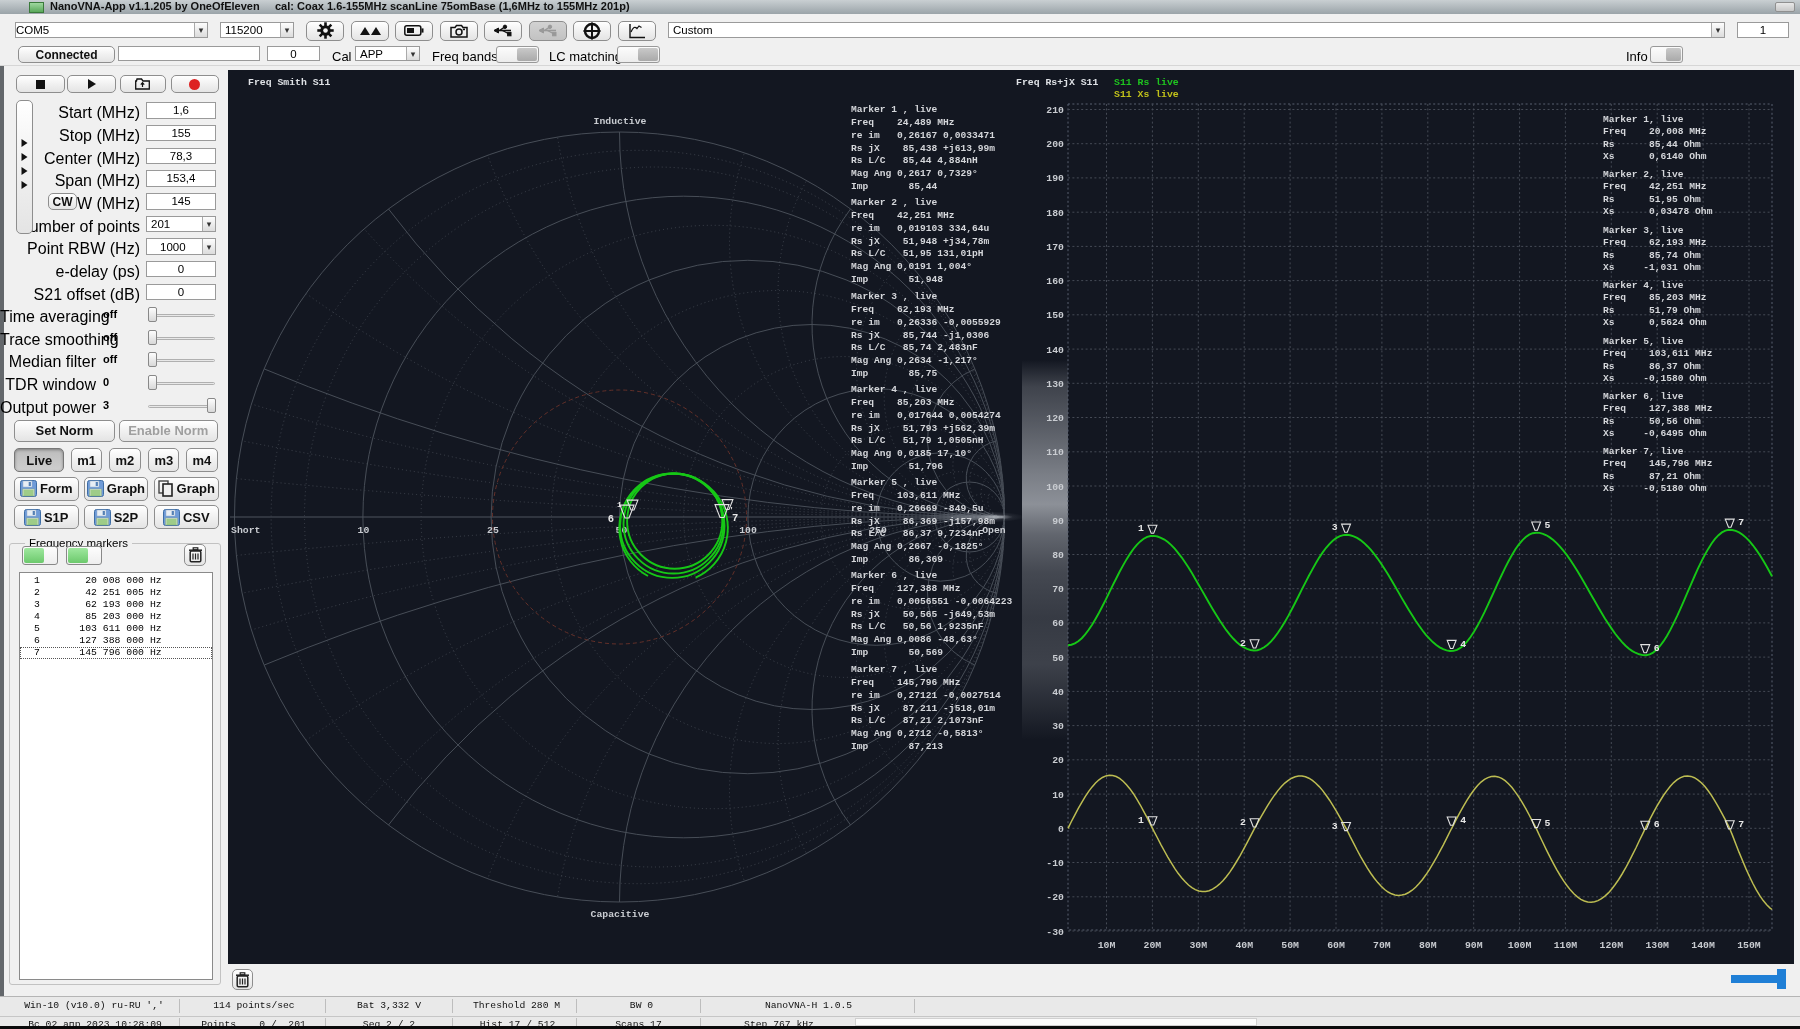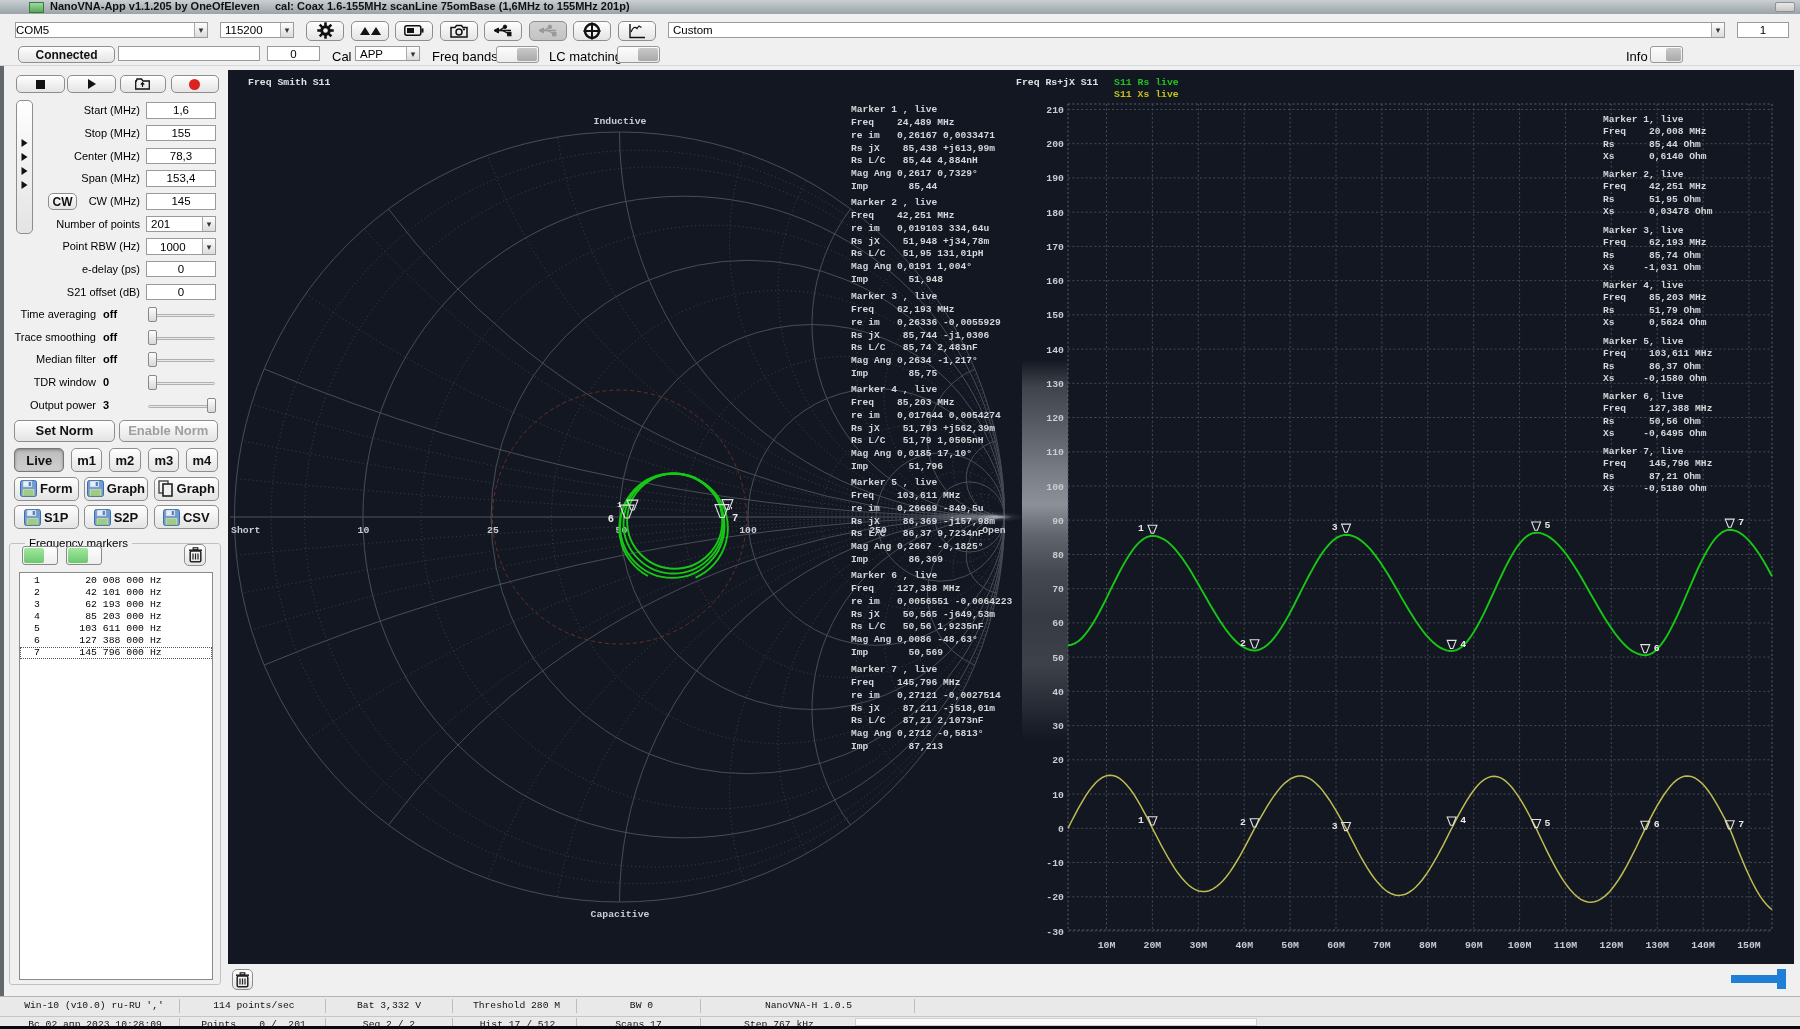--- a/index.html
+++ b/index.html
@@ -6,21 +6,21 @@
 .titlebar{position:absolute;left:0;top:0;width:1800px;height:14px;background:linear-gradient(#c9cfd2,#9aa3a8);font-weight:bold;font-size:11px;color:#111}
 .toolbars{position:absolute;left:0;top:14px;width:1800px;height:52px;background:#f0f0f0;border-bottom:1px solid #d6d6d6}
 .btn{position:absolute;display:flex;align-items:center;justify-content:center;background:linear-gradient(#ffffff,#f2f2f2 45%,#e4e4e4);border:1px solid #8e8e8e;border-radius:5px;font-size:13px;color:#111}
 .btn.bb{font-weight:bold}
 .btn.dis{color:#9f9f9f}
 .btn.prs{background:linear-gradient(#bcbcbc,#cfcfcf);border-color:#777;box-shadow:inset 0 1px 3px rgba(0,0,0,.35)}
 .btn.tbdis{background:linear-gradient(#d2d2d2,#c2c2c2)}
 .fld{position:absolute;display:flex;align-items:center;justify-content:center;background:#fff;border:1px solid #9a9a9a;font-size:11.5px;height:16.5px;color:#000}
 .cmb{justify-content:space-between}
 .cmbbtn{width:13px;align-self:stretch;background:linear-gradient(#fdfdfd,#dcdcdc);border-left:1px solid #aaa;display:flex;align-items:center;justify-content:center;font-size:9px;color:#333}
-.lbl{position:absolute;font-size:11px;color:#000;white-space:nowrap}
+.lbl{position:absolute;font-size:16px;color:#000;white-space:nowrap}
 .tlbl{position:absolute;font-size:13px;color:#000;white-space:nowrap}
 .lblb{position:absolute;font-size:11px;font-weight:bold}
 .groove{position:absolute;height:3px;background:#e8e8e8;border:1px solid #b0b0b0;border-radius:2px}
 .knob{position:absolute;width:9px;height:15px;background:linear-gradient(#fdfdfd,#d8d8d8);border:1px solid #888;border-radius:2px}
 .grp{position:absolute;border:1px solid #c2c2c2;border-radius:3px}
 .listbox{position:absolute;background:#fff;border:1px solid #8a8a8a;font-family:"Liberation Mono",monospace;font-size:9.8px;padding-top:2px}
 .lrow{height:12.15px;display:flex;white-space:pre;line-height:12.15px}
 .ln{display:inline-block;width:20px;text-align:right}
 .lv{display:inline-block;width:104px;text-align:right}
 .chart{position:absolute;left:228px;top:70px;width:1566px;height:894px;background:#131721}
@@ -610,21 +610,21 @@
         <rect x="2.2" y="4" width="10.6" height="10.8" rx="1.2" fill="none" stroke="#222" stroke-width="1.5"></rect>
         <line x1="1" y1="3.2" x2="14" y2="3.2" stroke="#222" stroke-width="1.5"></line>
         <rect x="5.2" y="0.8" width="4.6" height="2" fill="none" stroke="#222" stroke-width="1.2"></rect>
         <line x1="5" y1="6.5" x2="5" y2="12.5" stroke="#222" stroke-width="1.2"></line>
         <line x1="7.5" y1="6.5" x2="7.5" y2="12.5" stroke="#222" stroke-width="1.2"></line>
         <line x1="10" y1="6.5" x2="10" y2="12.5" stroke="#222" stroke-width="1.2"></line>
       </svg>
     </div>
 <div class="listbox" style="left:19px;top:571.5px;width:194px;height:408px">
       <div class="lrow"><span class="ln">1</span><span class="lv">20 008 000</span><span>&nbsp;Hz</span></div>
-      <div class="lrow"><span class="ln">2</span><span class="lv">42 101 000</span><span>&nbsp;Hz</span></div>
+      <div class="lrow"><span class="ln">2</span><span class="lv">42 251 005</span><span>&nbsp;Hz</span></div>
       <div class="lrow"><span class="ln">3</span><span class="lv">62 193 000</span><span>&nbsp;Hz</span></div>
       <div class="lrow"><span class="ln">4</span><span class="lv">85 203 000</span><span>&nbsp;Hz</span></div>
       <div class="lrow"><span class="ln">5</span><span class="lv">103 611 000</span><span>&nbsp;Hz</span></div>
       <div class="lrow"><span class="ln">6</span><span class="lv">127 388 000</span><span>&nbsp;Hz</span></div>
       <div class="lrow" style="outline:1px dotted #555;outline-offset:-1px"><span class="ln">7</span><span class="lv">145 796 000</span><span>&nbsp;Hz</span></div>
     </div>
 <div style="position:absolute;left:228px;top:964px;width:1572px;height:32px;background:#f0f0f0"></div>
 <div class="btn" style="left:232px;top:969px;width:21px;height:21px">
       <svg width="15" height="16" viewBox="0 0 15 16">
         <rect x="2.2" y="4" width="10.6" height="10.8" rx="1.2" fill="none" stroke="#222" stroke-width="1.5"></rect>

